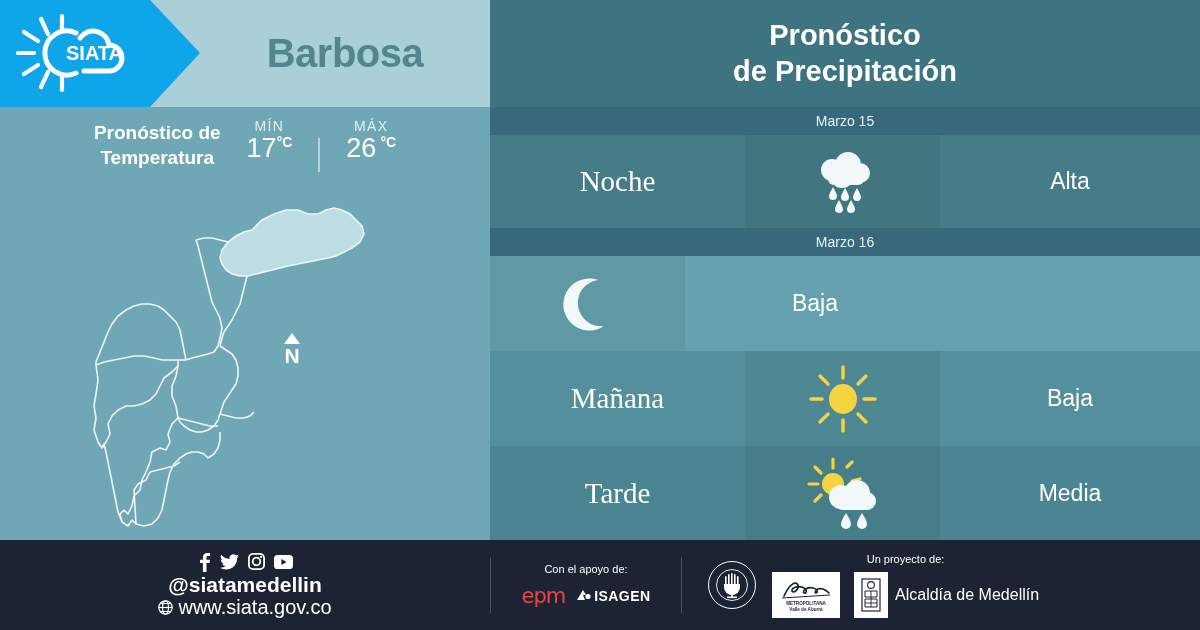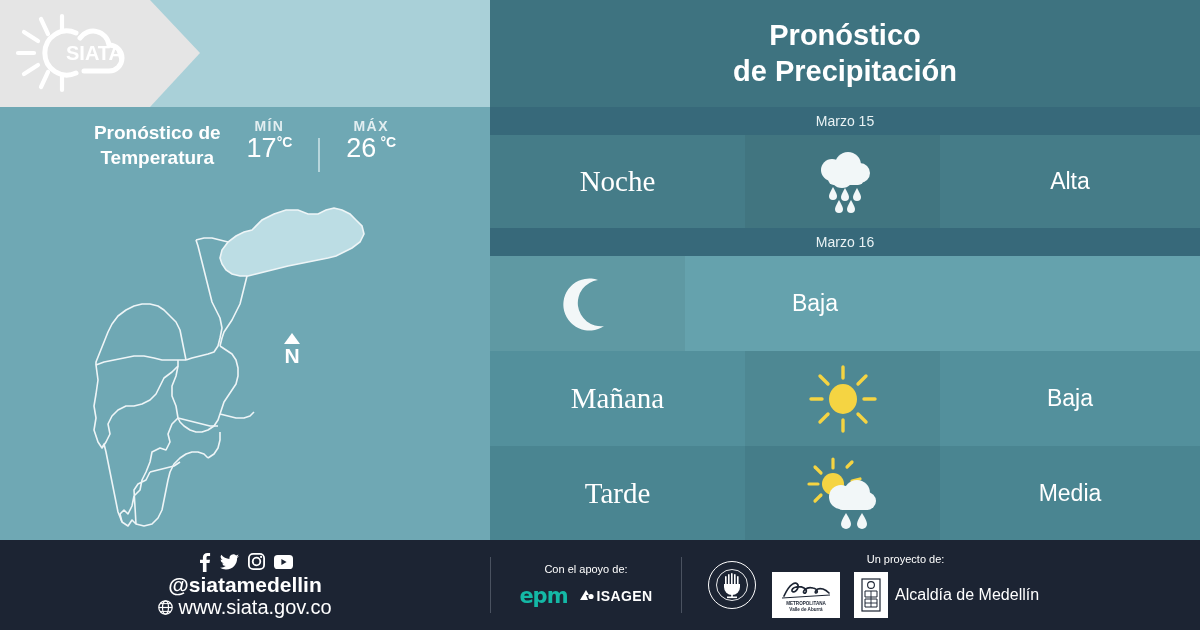--- a/index.html
+++ b/index.html
@@ -18,21 +18,21 @@
     background: #6fa8b4;
   }
   #left-header-band {
     position: absolute; left: 0; top: 0;
     width: 490px; height: 107px;
     background: #a9d0d8;
   }
   #logo-badge {
     position: absolute; left: 0; top: 0;
     width: 200px; height: 107px;
-    background: #e5e5e5;
+    background: #0ea5e9;
     clip-path: polygon(0 0, 150px 0, 200px 53px, 150px 107px, 0 107px);
     z-index: 3;
     text-align: right;
   }
   #logo-mark { position: absolute; left: 14px; top: 13px; }
   #city-title {
     position: absolute; left: 200px; top: 0;
     width: 290px; height: 107px;
     display: flex; align-items: center; justify-content: center;
     font-size: 40px; font-weight: bold;
@@ -46,21 +46,21 @@
     display: flex; align-items: flex-start; justify-content: center;
     gap: 26px;
   }
   #temp-title {
     font-size: 19px; font-weight: bold; color: #ffffff;
     line-height: 1.32; text-align: center; padding-top: 2px;
   }
   .temp-col { text-align: center; color: #ffffff; padding-top: 0px; }
   .temp-lbl {
     font-size: 14px; letter-spacing: 1.4px; color: #e2eef1;
-    font-weight: 700;
+    font-weight: 400;
   }
   .temp-val { font-size: 27px; font-weight: 400; line-height: 1.08; }
   .temp-val .deg { font-size: 14px; vertical-align: super; font-weight: bold; }
   .temp-val .deg-sp { font-size: 14px; vertical-align: super; font-weight: bold; margin-left: 4px;}
   #temp-divider {
     width: 2px; height: 34px; background: #b7d6dc; margin-top: 20px;
     align-self: flex-start;
   }
   #map-area {
     position: absolute; left: 0; top: 180px;
@@ -150,21 +150,21 @@
     line-height: 1.12;
   }
   .vdiv { width: 1px; height: 56px; background: #4a5260; }
   #support-block {
     width: 190px; display: flex; flex-direction: column;
     align-items: center; color: #ffffff;
   }
   #support-block .cap { font-size: 11px; margin-bottom: 9px; }
   #support-logos { display: flex; align-items: center; gap: 12px; }
   .epm-word {
-    font-size: 21px; font-weight: bold; color: #14b8a6;
+    font-size: 21px; font-weight: normal; color: #ef4444;
     letter-spacing: -1px; font-family: "DejaVu Sans", sans-serif;
   }
   .isagen-word { font-size: 14px; font-weight: bold; color: #fff; letter-spacing: 0.4px; }
   #project-block {
     flex: 1; display: flex; align-items: center; justify-content: flex-start;
     gap: 16px; padding-left: 26px; color: #ffffff;
   }
   #udea-seal {
     width: 48px; height: 48px; border-radius: 50%;
     border: 1.5px solid #ffffff; display:flex; align-items:center; justify-content:center;
@@ -204,20 +204,21 @@
           <line x1="27" y1="74" x2="34" y2="59"></line>
           <line x1="48" y1="3" x2="48" y2="17"></line>
           <line x1="48" y1="77" x2="48" y2="63"></line>
         </g>
         <path d="M62 20 A22 22 0 1 0 62 60" stroke="#ffffff" stroke-width="5" fill="none" stroke-linecap="round"></path>
         <path d="M70 58 L95 58 A13 13 0 0 0 95 32 A16 16 0 0 0 66 25" stroke="#ffffff" stroke-width="5" fill="none" stroke-linecap="round"></path>
         <text x="52" y="47" font-family="Liberation Sans, sans-serif" font-size="20" font-weight="bold" fill="#ffffff">SIATA</text>
       </svg>
     </div>
 
+    <div id="city-title">Barbosa</div>
 
     <div id="temp-block">
       <div id="temp-title">
         <div>Pronóstico de</div>
         <div>Temperatura</div>
       </div>
       <div class="temp-col">
         <div class="temp-lbl">MÍN</div>
         <div class="temp-val"><span>17</span><span class="deg">°C</span></div>
       </div>

